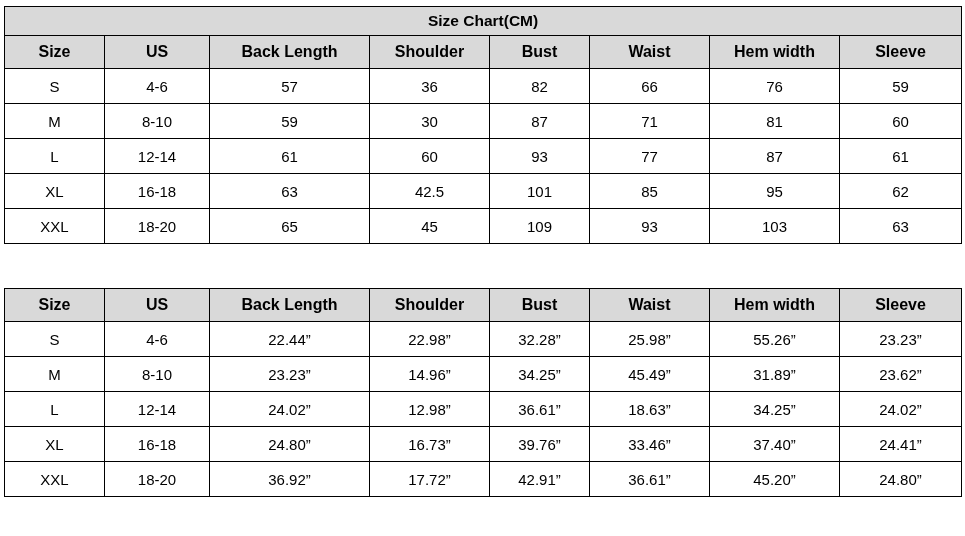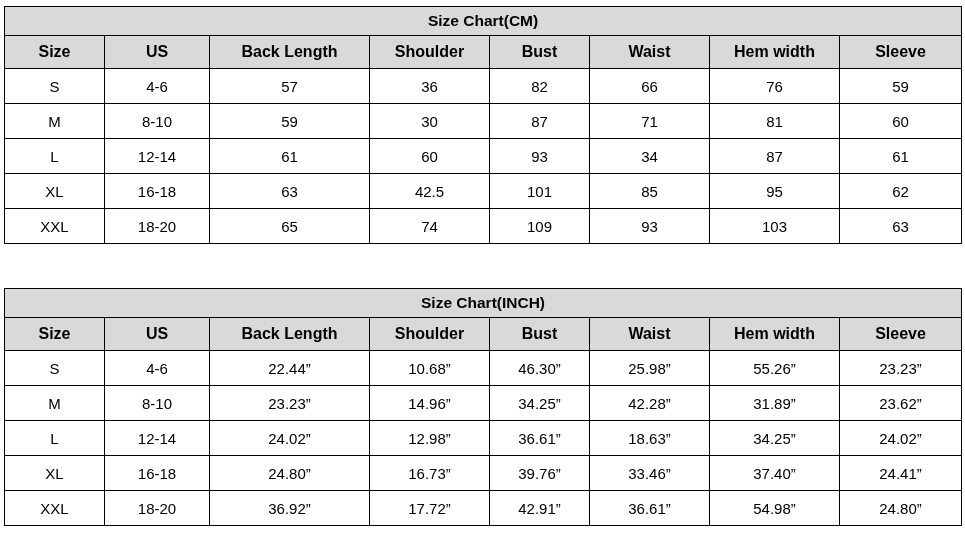--- a/index.html
+++ b/index.html
@@ -116,39 +116,39 @@
         <td>71</td>
         <td>81</td>
         <td>60</td>
       </tr>
       <tr class="data-row">
         <td>L</td>
         <td>12-14</td>
         <td>61</td>
         <td>60</td>
         <td>93</td>
-        <td>34</td>
+        <td>77</td>
         <td>87</td>
         <td>61</td>
       </tr>
       <tr class="data-row">
         <td>XL</td>
         <td>16-18</td>
         <td>63</td>
         <td>42.5</td>
         <td>101</td>
         <td>85</td>
         <td>95</td>
         <td>62</td>
       </tr>
       <tr class="data-row">
         <td>XXL</td>
         <td>18-20</td>
         <td>65</td>
-        <td>74</td>
+        <td>45</td>
         <td>109</td>
         <td>93</td>
         <td>103</td>
         <td>63</td>
       </tr>
     </tbody>
   </table>
 
   <div class="spacer"></div>
 
@@ -157,50 +157,47 @@
       <col class="c0">
         <col class="c1">
         <col class="c2">
         <col class="c3">
       <col class="c4">
         <col class="c5">
         <col class="c6">
         <col class="c7">
     </colgroup>
     <tbody>
-      <tr class="title-row">
-        <td colspan="8">Size Chart(INCH)</td>
-      </tr>
       <tr class="header-row">
         <td>Size</td>
         <td>US</td>
         <td>Back Length</td>
         <td>Shoulder</td>
         <td>Bust</td>
         <td>Waist</td>
         <td>Hem width</td>
         <td>Sleeve</td>
       </tr>
       <tr class="data-row">
         <td>S</td>
         <td>4-6</td>
         <td>22.44”</td>
-        <td>10.68”</td>
-        <td>46.30”</td>
+        <td>22.98”</td>
+        <td>32.28”</td>
         <td>25.98”</td>
         <td>55.26”</td>
         <td>23.23”</td>
       </tr>
       <tr class="data-row">
         <td>M</td>
         <td>8-10</td>
         <td>23.23”</td>
         <td>14.96”</td>
         <td>34.25”</td>
-        <td>42.28”</td>
+        <td>45.49”</td>
         <td>31.89”</td>
         <td>23.62”</td>
       </tr>
       <tr class="data-row">
         <td>L</td>
         <td>12-14</td>
         <td>24.02”</td>
         <td>12.98”</td>
         <td>36.61”</td>
         <td>18.63”</td>
@@ -217,19 +214,19 @@
         <td>37.40”</td>
         <td>24.41”</td>
       </tr>
       <tr class="data-row">
         <td>XXL</td>
         <td>18-20</td>
         <td>36.92”</td>
         <td>17.72”</td>
         <td>42.91”</td>
         <td>36.61”</td>
-        <td>54.98”</td>
+        <td>45.20”</td>
         <td>24.80”</td>
       </tr>
     </tbody>
   </table>
 
 </div>
 
 </body></html>

